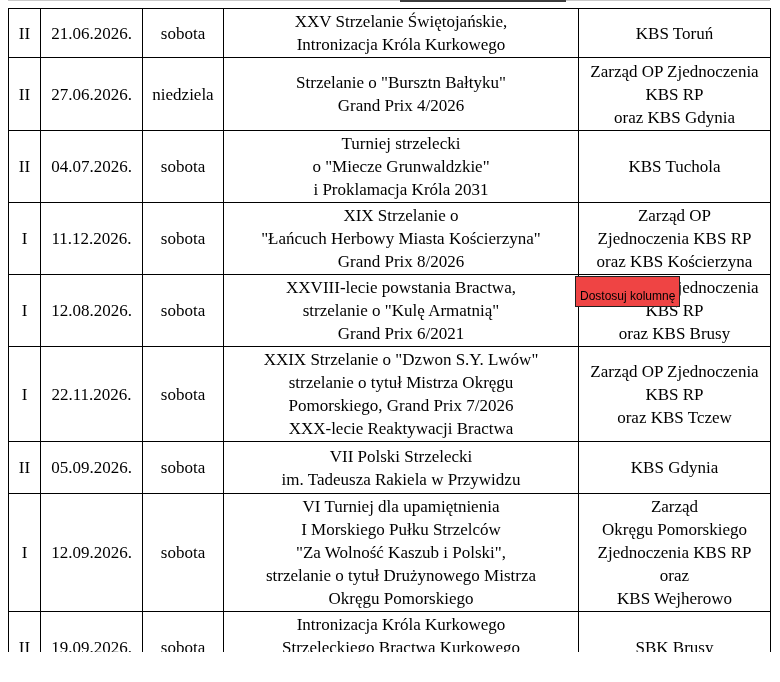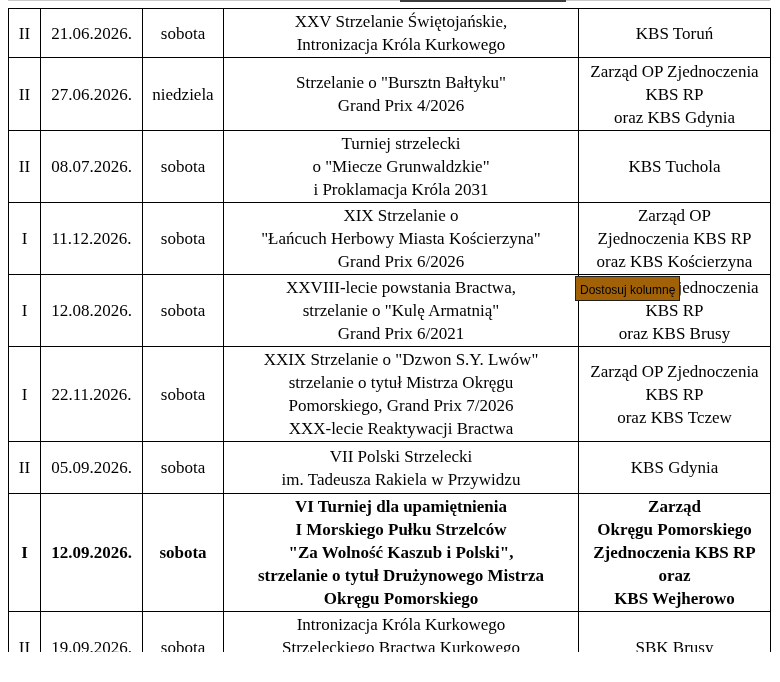--- a/index.html
+++ b/index.html
@@ -39,27 +39,27 @@
   }
   tr.r1 { height: 49px; }
   tr.r2 { height: 73px; }
   tr.r3 { height: 71px; }
   tr.r4 { height: 71px; }
   tr.r5 { height: 71px; }
   tr.r6 { height: 94px; }
   tr.r7 { height: 52px; }
   tr.r8 { height: 115px; }
   tr.r9 { height: 68px; }
-  tr.bold-row td { font-weight: 700; }
+  tr.bold-row td { font-weight: 400; }
   .tooltip {
     position: absolute;
     left: 575px; top: 276px;
-    background: #a16207;
+    background: #ef4444;
     border: 1px solid #1f1f1f;
-    padding: 6px 4px 3px 4px;
+    padding: 12px 4px 3px 4px;
     font-family: "Liberation Sans", sans-serif;
     font-size: 12px;
     line-height: 14px;
     color: #000000;
     white-space: nowrap;
     z-index: 10;
   }
   .col-resize-handle {
     position: absolute;
     left: 576px; top: 8px;
@@ -99,34 +99,34 @@
         <td>27.06.2026.</td>
         <td>niedziela</td>
         <td>Strzelanie o "Bursztn Bałtyku"
 Grand Prix 4/2026</td>
         <td>Zarząd OP Zjednoczenia
 KBS RP
 oraz KBS Gdynia</td>
       </tr>
       <tr class="r3">
         <td>II</td>
-        <td>08.07.2026.</td>
+        <td>04.07.2026.</td>
         <td>sobota</td>
         <td>Turniej strzelecki
 o "Miecze Grunwaldzkie"
 i Proklamacja Króla 2031</td>
         <td>KBS Tuchola</td>
       </tr>
       <tr class="r4">
         <td>I</td>
         <td>11.12.2026.</td>
         <td>sobota</td>
         <td>XIX Strzelanie o
 "Łańcuch Herbowy Miasta Kościerzyna"
-Grand Prix 6/2026</td>
+Grand Prix 8/2026</td>
         <td>Zarząd OP
 Zjednoczenia KBS RP
 oraz KBS Kościerzyna</td>
       </tr>
       <tr class="r5">
         <td>I</td>
         <td>12.08.2026.</td>
         <td>sobota</td>
         <td>XXVIII-lecie powstania Bractwa,
 strzelanie o "Kulę Armatnią"

